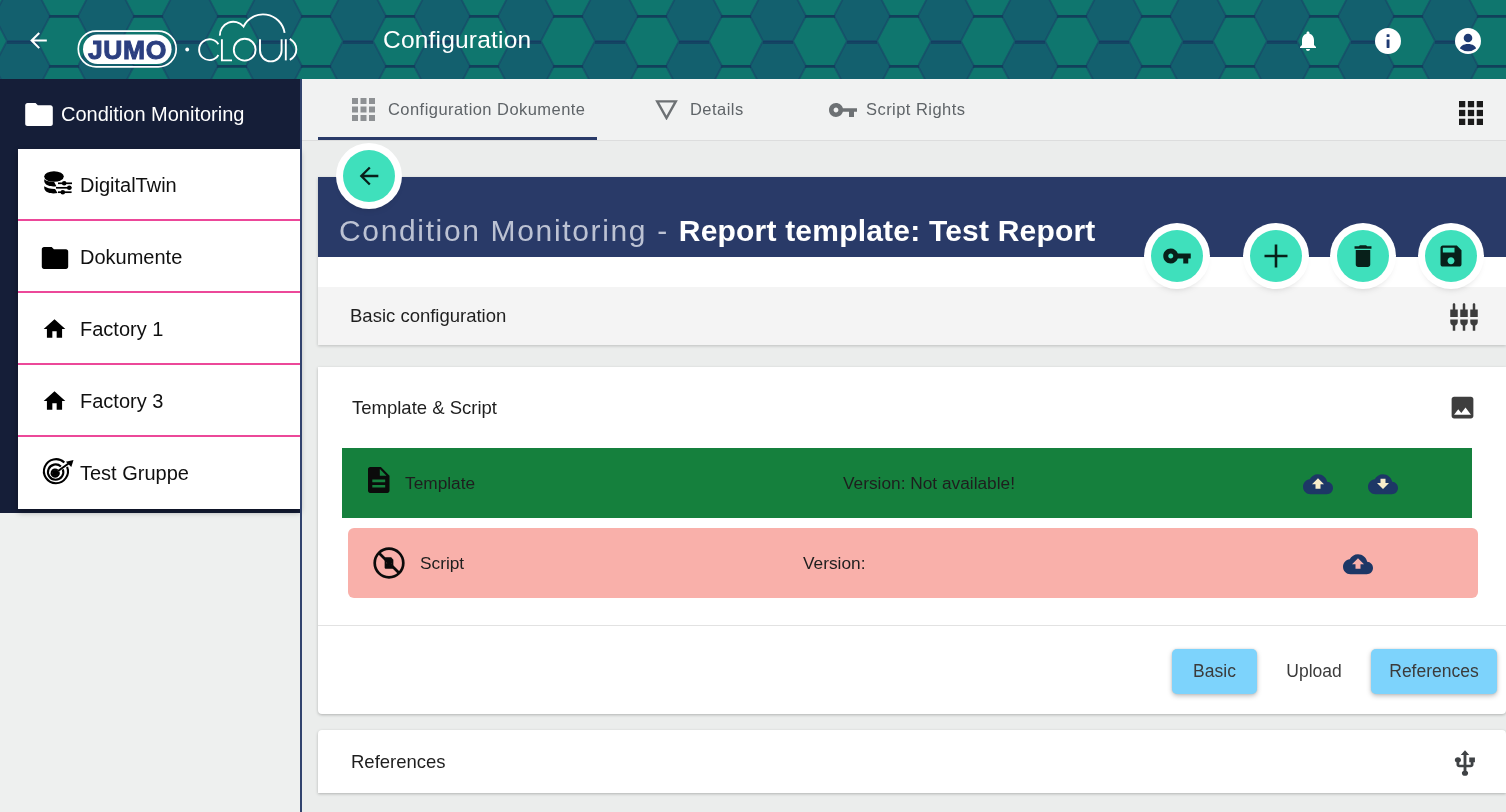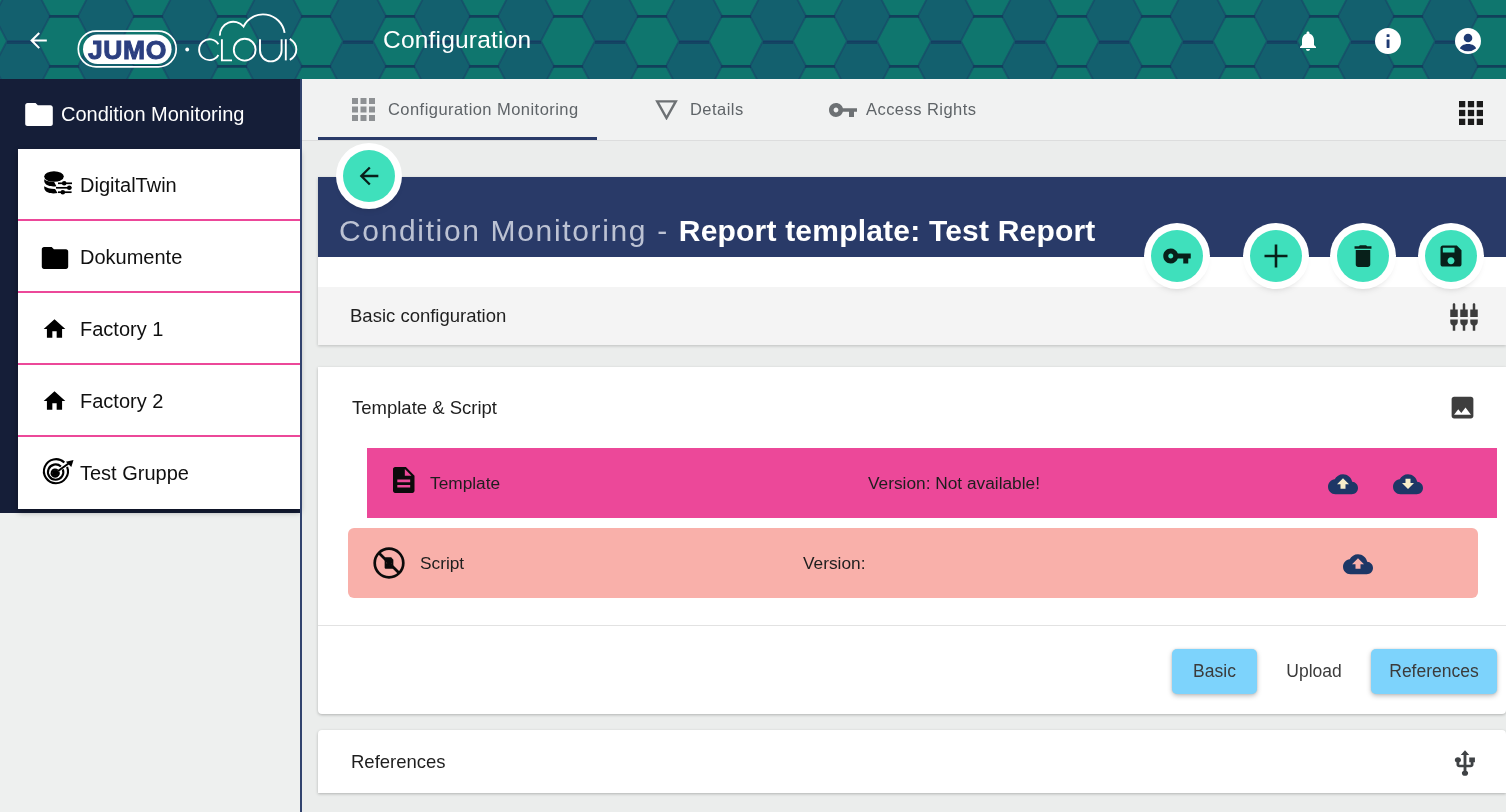--- a/index.html
+++ b/index.html
@@ -29,21 +29,21 @@
   
   .card1 { left:318px; top:177px; width:1188px; height:168px; background:#fff; box-shadow:0 1px 3px rgba(0,0,0,.2); }
   .navhead { left:318px; top:177px; width:1188px; height:80px; background:#293a68; }
   .navhead .t { position:absolute; left:21px; top:39px; font-size:30px; font-weight:700; color:#fff; white-space:nowrap; line-height:30px; letter-spacing:.2px; }
   .navhead .t .dim { color:#bcc2d3; font-weight:400; letter-spacing:1.65px; }
   .grayrow { left:318px; top:287px; width:1188px; height:58px; background:#f4f4f4; }
   .rowlabel { font-size:17.3px; color:#1e1e1e; }
   .seclabel { font-size:18.5px; letter-spacing:0; color:#1e1e1e; }
 
   .card2 { left:318px; top:367px; width:1188px; height:347px; background:#fff; box-shadow:0 1px 3px rgba(0,0,0,.25); border-radius:0 0 4px 4px; }
-  .beige { left:367px; top:448px; width:1130px; height:70px; background:#ec4899;padding-left:44px; }
+  .beige { left:342px; top:448px; width:1130px; height:70px; background:#15803d;padding-left:44px; }
   .pink  { left:348px; top:528px; width:1130px; height:70px; background:#f9b0aa;border-radius:6px; }
   .divider { left:318px; top:625px; width:1188px; height:1px; background:#e2e2e2; }
   .btn { position:absolute; top:649px; height:45px; background:#7dd3fc; border-radius:5px; box-shadow:0 2px 5px rgba(0,0,0,.25), 0 0 2px rgba(0,0,0,.12); font-size:17.5px; color:#3b3b3b; text-align:center; line-height:45px; }
   .btn.flat { background:none; box-shadow:none; }
 
   .card3 { left:318px; top:730px; width:1188px; height:63px; background:#fff; box-shadow:0 1px 3px rgba(0,0,0,.25); border-radius:4px 4px 0 0; }
 
   
   .fab { position:absolute; width:52px; height:52px; border-radius:50%; background:#3fe0bc; box-shadow:0 0 0 7px #fff, 0 5px 9px rgba(0,0,0,.28); }
   .fab svg { position:absolute; left:50%; top:50%; transform:translate(-50%,-50%); }
@@ -146,21 +146,21 @@
   <div class="sb-item">
     <svg style="top:23px;" width="27" height="26" viewBox="0 0 24 24">
       <path d="M10 20v-6h4v6h5v-8h3L12 3 2 12h3v8z" fill="#000"></path>
     </svg>
     <div class="txt">Factory 1</div>
   </div>
   <div class="sb-item">
     <svg style="top:23px;" width="27" height="26" viewBox="0 0 24 24">
       <path d="M10 20v-6h4v6h5v-8h3L12 3 2 12h3v8z" fill="#000"></path>
     </svg>
-    <div class="txt">Factory 2</div>
+    <div class="txt">Factory 3</div>
   </div>
   <div class="sb-item">
     <svg style="left:22px; top:20px;" width="36" height="33" viewBox="0 0 36 33">
       <g fill="none" stroke="#000" stroke-width="2.1">
         <path d="M24.3 5.6 A12 12 0 1 0 27.1 9.8"></path>
         <path d="M20.9 9.5 A7.7 7.7 0 1 0 22.8 12.3"></path>
         <path d="M17.5 13.3 A3.6 3.6 0 1 0 18.6 14.9"></path>
       </g>
       <circle cx="15.2" cy="16" r="3" fill="#000"></circle>
       <path d="M15.2 16 L30 5.5" stroke="#000" stroke-width="2.1"></path>
@@ -179,32 +179,32 @@
       <rect x="8.5" y="0" width="6" height="6"></rect>
       <rect x="17" y="0" width="6" height="6"></rect>
     <rect x="0" y="8.5" width="6" height="6"></rect>
       <rect x="8.5" y="8.5" width="6" height="6"></rect>
       <rect x="17" y="8.5" width="6" height="6"></rect>
     <rect x="0" y="17" width="6" height="6"></rect>
       <rect x="8.5" y="17" width="6" height="6"></rect>
       <rect x="17" y="17" width="6" height="6"></rect>
   </g>
 </svg>
-<div class="abs tabtxt" style="left:388px;">Configuration Monitoring</div>
+<div class="abs tabtxt" style="left:388px;">Configuration Dokumente</div>
 <div class="abs tab-underline"></div>
 
 <svg class="abs" style="left:655px; top:100px;" width="23" height="20" viewBox="0 0 23 20">
   <path d="M2.2 1.4 h18.6 L11.5 18 Z" fill="none" stroke="#6d7174" stroke-width="2.4"></path>
 </svg>
 <div class="abs tabtxt" style="left:690px;">Details</div>
 
 <svg class="abs" style="left:829px; top:103px;" width="28" height="15" viewBox="0 0 28 15">
   <path d="M13.9 5.2 C13 2.2 10.3 0 7 0 C3.1 0 0 3.1 0 7 s3.1 7 7 7 c3.3 0 6-2.2 6.9-5.2 h6.1 v5.2 h5 v-5.2 h3 V5.2 H13.9z M7 9.4 c-1.3 0-2.4-1.1-2.4-2.4 S5.7 4.6 7 4.6 s2.4 1.1 2.4 2.4 S8.3 9.4 7 9.4z" fill="#6d7174"></path>
 </svg>
-<div class="abs tabtxt" style="left:866px;">Access Rights</div>
+<div class="abs tabtxt" style="left:866px;">Script Rights</div>
 
 <svg class="abs" style="left:1459px; top:101px;" width="24" height="24" viewBox="0 0 23 23">
   <g fill="#1b1b1b">
     <rect x="0" y="0" width="6" height="6"></rect>
       <rect x="8.5" y="0" width="6" height="6"></rect>
       <rect x="17" y="0" width="6" height="6"></rect>
     <rect x="0" y="8.5" width="6" height="6"></rect>
       <rect x="8.5" y="8.5" width="6" height="6"></rect>
       <rect x="17" y="8.5" width="6" height="6"></rect>
     <rect x="0" y="17" width="6" height="6"></rect>

